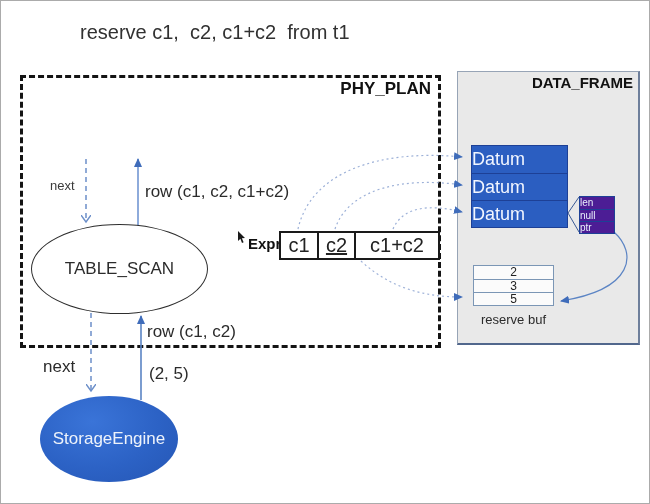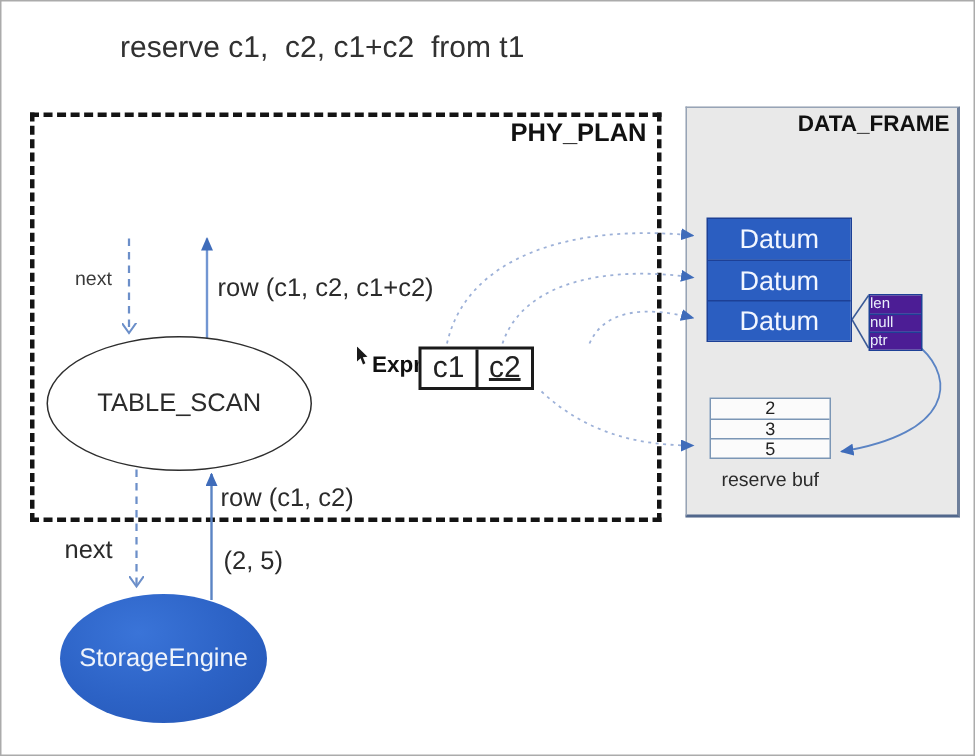--- a/index.html
+++ b/index.html
@@ -40,21 +40,21 @@
   .exprs-label{left:247px;top:234px;font-size:15px;font-weight:bold;color:#111;}
   .cursor-icon{left:236px;top:230px;width:10px;height:13px;}
   .exprs-row{left:278px;top:230px;height:29px;display:flex;border:2px solid #1a1a1a;background:#fff;}
   .exprs-cell{display:flex;align-items:center;justify-content:center;font-size:20px;color:#222;height:100%;}
   .exprs-cell + .exprs-cell{border-left:2px solid #1a1a1a;}
   .cell-c1{width:36px;}
   .cell-c2{width:37px;text-decoration:underline;}
   .cell-c1c2{width:84px;}
   
   .datum-stack{left:470px;top:144px;width:97px;border:1px solid #1d4096;}
-  .datum-row{height:27px;line-height:27px;text-align:center;background:#2b5ec1;color:#f2f6ff;font-size:18px;}
+  .datum-row{height:27px;line-height:27px;text-align:left;background:#2b5ec1;color:#f2f6ff;font-size:18px;}
   .datum-row + .datum-row{border-top:1px solid #1d4096;}
   
   .field-stack{left:578px;top:195px;width:36px;border:1px solid #1d4096;}
   .field-row{height:12px;line-height:12px;text-align:left;background:#4c1d95;color:#e9effb;font-size:10px;}
   .field-row + .field-row{border-top:1px solid #1d4096;}
   
   .reserve-table{left:472px;top:264px;width:81px;border:1.5px solid #7b96b5;background:#fbfbfb;}
   .reserve-row{height:13px;line-height:13px;text-align:center;font-size:12px;color:#222;}
   .reserve-row + .reserve-row{border-top:1px solid #7b96b5;}
   .reserve-label{left:472px;top:311px;width:81px;text-align:center;font-size:13px;color:#2b2b2b;}
@@ -115,20 +115,21 @@
   <div class="abs lab lab-next-bottom">next</div>
   <div class="abs lab lab-tuple">(2, 5)</div>
 
   <svg class="abs cursor-icon" viewBox="0 0 10 13">
     <path d="M1,0 L1,10 L3.4,7.8 L5,12 L6.6,11.2 L4.9,7.2 L8,6.9 Z" fill="#1a1a1a"></path>
   </svg>
   <div class="abs exprs-label">Exprs</div>
   <div class="abs exprs-row">
     <div class="exprs-cell cell-c1">c1</div>
     <div class="exprs-cell cell-c2">c2</div>
+    <div class="exprs-cell cell-c1c2">c1+c2</div>
   </div>
 
   <div class="abs datum-stack">
     <div class="datum-row">Datum</div>
     <div class="datum-row">Datum</div>
     <div class="datum-row">Datum</div>
   </div>
 
   <div class="abs field-stack">
     <div class="field-row">len</div>

